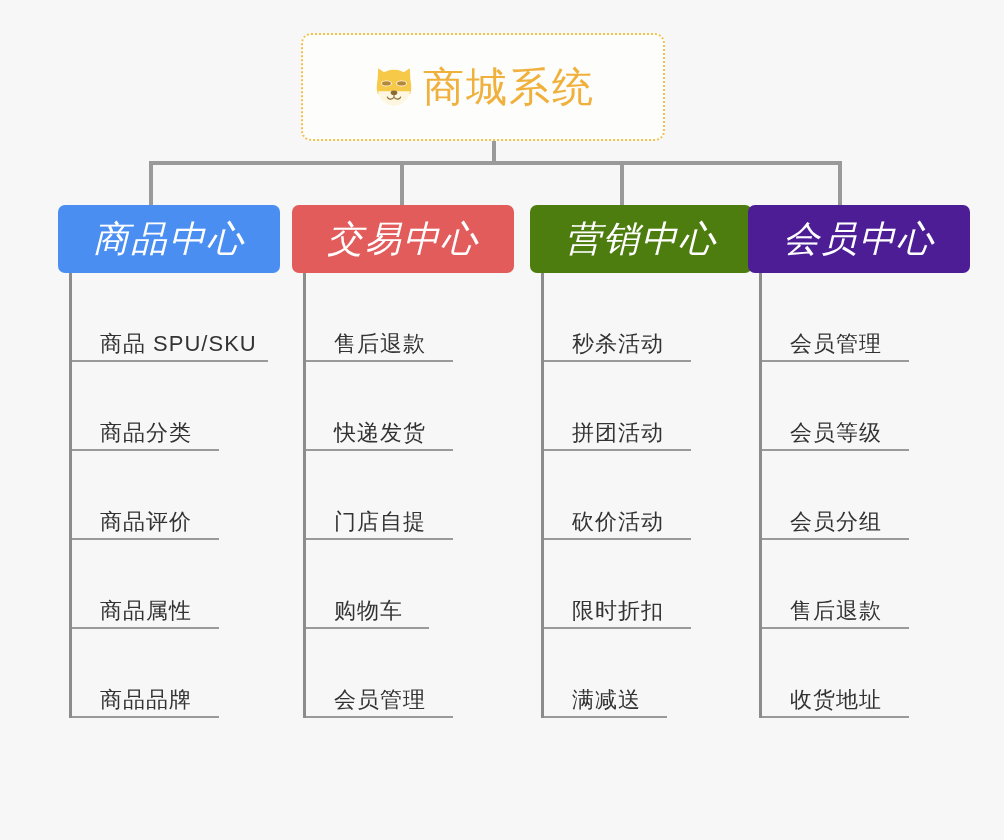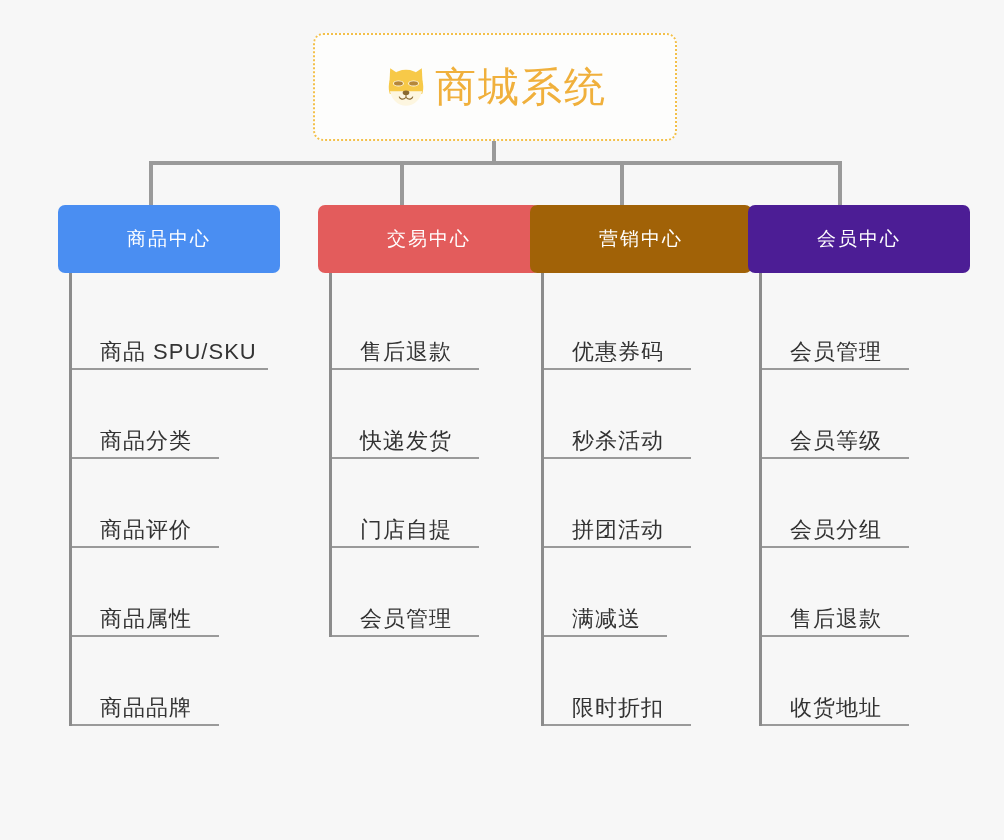--- a/index.html
+++ b/index.html
@@ -18,21 +18,21 @@
   
   #mindmap {
     position: relative;
     width: 1004px;
     height: 840px;
   }
 
   
   .root-node {
     position: absolute;
-    left: 313px;
+    left: 301px;
     top: 33px;
     width: 364px;
     height: 108px;
     box-sizing: border-box;
     background: #fdfdfc;
     border: 2px dotted #f3c04a;
     border-radius: 10px;
     display: flex;
     align-items: center;
     justify-content: center;
@@ -83,32 +83,33 @@
     top: 205px;
     width: 222px;
   }
   .cat-box {
     height: 68px;
     border-radius: 7px;
     display: flex;
     align-items: center;
     justify-content: center;
     color: #ffffff;
-    font-size: 19px;
+    font-size: 36px;
     letter-spacing: 2px;
     white-space: nowrap;
     box-sizing: border-box;
+    font-style: italic;
   }
 
   
   .leaf-list {
     position: relative;
     margin-left: 11px;
     border-left: 3px solid #8c8c8c;
-    padding-top: 8px;
+    padding-top: 0;
   }
   .leaf-item {
     position: relative;
     height: 89px;
     box-sizing: border-box;
     display: flex;
     align-items: flex-end;
     padding-left: 28px;
     padding-bottom: 6px;
   }
@@ -186,59 +187,62 @@
       </div>
       <div class="leaf-item w4">
         <span class="leaf-label">商品属性</span>
       </div>
       <div class="leaf-item w4">
         <span class="leaf-label">商品品牌</span>
       </div>
     </div>
   </div>
 
-  <div class="column" style="left:318px;text-align:center;">
+  <div class="column" style="left:292px;text-align:center;">
     <div class="cat-box" style="background: rgb(227, 92, 92);">
       <span>交易中心</span>
     </div>
     <div class="leaf-list">
       <div class="leaf-item w4">
         <span class="leaf-label">售后退款</span>
       </div>
       <div class="leaf-item w4">
         <span class="leaf-label">快递发货</span>
       </div>
       <div class="leaf-item w4">
         <span class="leaf-label">门店自提</span>
       </div>
+      <div class="leaf-item w3">
+        <span class="leaf-label">购物车</span>
+      </div>
       <div class="leaf-item w4">
         <span class="leaf-label">会员管理</span>
       </div>
     </div>
   </div>
 
   <div class="column" style="left:530px;">
-    <div class="cat-box" style="background: #a16207;">
+    <div class="cat-box" style="background: #4d7c0f;">
       <span>营销中心</span>
     </div>
     <div class="leaf-list">
       <div class="leaf-item w4">
-        <span class="leaf-label">优惠券码</span>
-      </div>
-      <div class="leaf-item w4">
         <span class="leaf-label">秒杀活动</span>
       </div>
       <div class="leaf-item w4">
         <span class="leaf-label">拼团活动</span>
+      </div>
+      <div class="leaf-item w4">
+        <span class="leaf-label">砍价活动</span>
+      </div>
+      <div class="leaf-item w4">
+        <span class="leaf-label">限时折扣</span>
       </div>
       <div class="leaf-item w3">
         <span class="leaf-label">满减送</span>
-      </div>
-      <div class="leaf-item w4">
-        <span class="leaf-label">限时折扣</span>
       </div>
     </div>
   </div>
 
   <div class="column" style="left:748px;">
     <div class="cat-box" style="background: #4c1d95;">
       <span>会员中心</span>
     </div>
     <div class="leaf-list">
       <div class="leaf-item w4">

